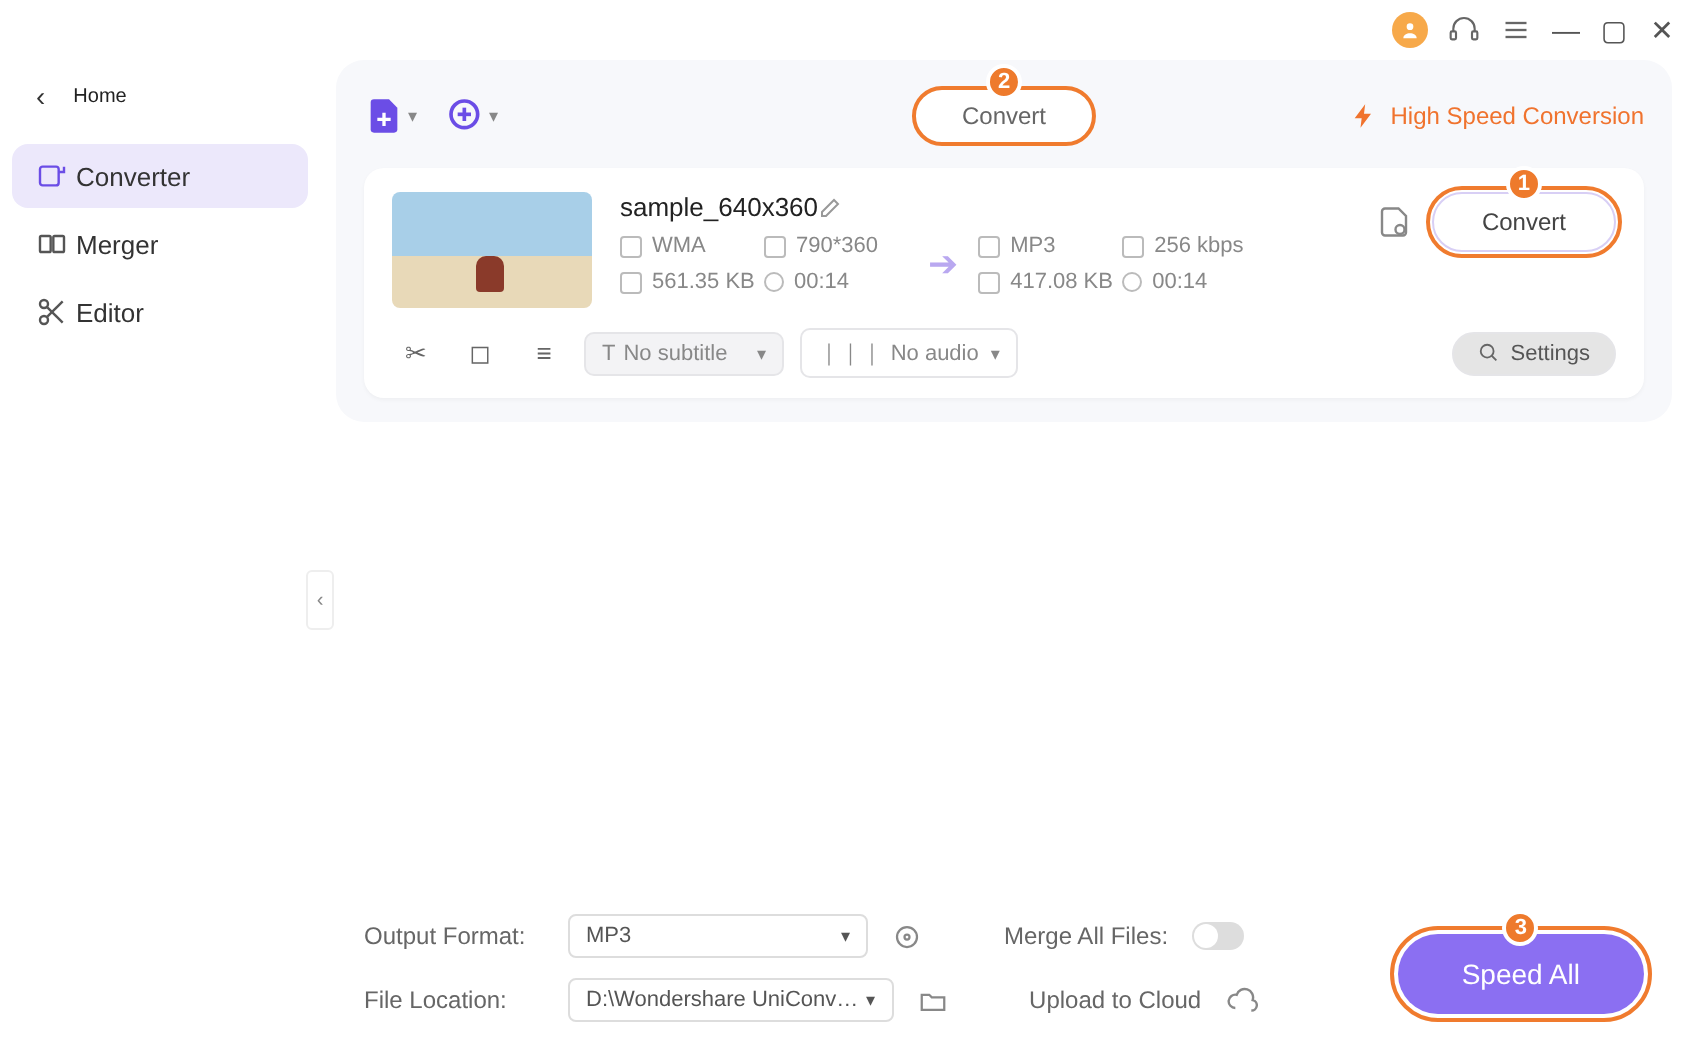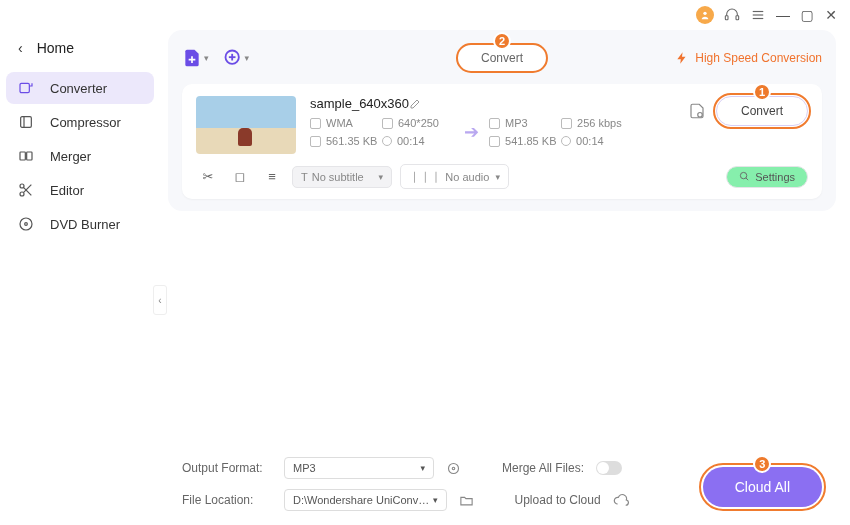--- a/index.html
+++ b/index.html
@@ -10,23 +10,23 @@
 .titlebar .avatar { width: 18px; height: 18px; border-radius: 50%; background: #f7a94a; display:flex; align-items:center; justify-content:center; color:#fff; font-size:10px;}
 .titlebar .icn { width: 16px; height: 16px; color: #555; display:flex; align-items:center; justify-content:center; }
 .titlebar .win { font-size: 14px; color:#555; cursor:default; width:14px; text-align:center;}
 
 .app { display: flex; height: calc(100% - 30px); }
 
 
 .sidebar { width: 160px; padding: 6px 6px 6px 6px; position:relative;}
 .home-row { display:flex; align-items:center; gap:14px; padding: 4px 8px 16px 12px; }
 .home-row .back { font-size:14px; color:#333;}
-.home-row .label { font-size: 14px; color:#222; }
+.home-row .label { font-size: 10px; color:#222; }
 .nav { list-style:none; display:flex; flex-direction:column; gap:2px;}
-.nav li { display:flex; align-items:center; gap:16px; padding:8px 12px; border-radius:8px; font-size:13px; color:#333; cursor:pointer;}
+.nav li { display:flex; align-items:center; gap:4px; padding:8px 12px; border-radius:8px; font-size:13px; color:#333; cursor:pointer;}
 .nav li.active { background:#ece8fb; }
 .nav .icn { width:16px; height:16px; display:flex; align-items:center; justify-content:center; color:#555;}
 .nav li.active .icn { color:#6b4de6;}
 .collapse { position:absolute; right:-7px; top:255px; width:14px; height:30px; background:#fff; border:1px solid #eee; border-radius:3px; display:flex; align-items:center; justify-content:center; font-size:10px; color:#888;}
 
 
 .main { flex:1; padding:0 14px 0 8px; display:flex; flex-direction:column; }
 .panel { background:#f7f8fb; border-radius:14px; padding:12px 14px; flex:0 0 auto;}
 .panel-head { display:flex; align-items:center; gap:14px; position:relative; height:32px;}
 .addbtn { display:flex; align-items:center; gap:2px; color:#6b4de6;}
@@ -56,21 +56,21 @@
 .arrow { margin:0 10px; color:#b9a8f0; font-size:18px;}
 .card-actions { display:flex; align-items:center; gap:10px;}
 .gearfile { color:#888; }
 .convert-btn { border:1px solid #d8cff5; background:#fff; color:#444; padding:7px 24px; border-radius:18px; font-size:12px; outline:2px solid #f07b2e; outline-offset:1px; position:relative; cursor:pointer;}
 
 .card-tools { display:flex; align-items:center; gap:8px; margin-top:10px;}
 .tbtn { width:24px; height:24px; display:flex; align-items:center; justify-content:center; color:#666; border-radius:4px; cursor:pointer; font-size:13px;}
 .sel { display:flex; align-items:center; gap:6px; background:#f3f3f5; border:1px solid #e5e5e8; border-radius:5px; padding:4px 8px; font-size:11px; color:#888; min-width:100px; justify-content:space-between; cursor:pointer;}
 .sel.white { background:#fff;}
 .sel .caret { font-size:9px;}
-.settings-btn { margin-left:auto; display:flex; align-items:center; gap:5px; background:#86efac; border:1px solid #e5e5e8; border-radius:14px; padding:4px 12px; font-size:11px; color:#555; cursor:pointer;}
+.settings-btn { margin-left:auto; display:flex; align-items:center; gap:5px; background:#e5e5e5; border:1px solid #e5e5e8; border-radius:14px; padding:4px 12px; font-size:11px; color:#555; cursor:pointer;}
 
 
 .footer { margin-top:auto; padding:10px 14px 14px 14px; display:flex; flex-direction:column; gap:10px; font-size:12px; color:#555; position:relative;}
 .frow { display:flex; align-items:center; gap:12px;}
 .flabel { width:90px; color:#666; font-size:12px;}
 .fsel { display:flex; align-items:center; justify-content:space-between; border:1px solid #ddd; border-radius:4px; padding:4px 8px; min-width:150px; font-size:11px; background:#fff; cursor:pointer;}
 .fsel.wide { min-width:160px;}
 .ficn { color:#888; width:16px;}
 .toggle { width:26px; height:14px; background:#ddd; border-radius:8px; position:relative;}
 .toggle::after { content:""; position:absolute; left:1px; top:1px; width:12px; height:12px; background:#fff; border-radius:50%;}
@@ -122,54 +122,36 @@
             <svg width="16" height="16" viewBox="0 0 24 24" fill="none" stroke="currentColor" stroke-width="1.8">
               <rect x="3" y="5" width="14" height="14" rx="2"></rect>
               <polyline points="17 9 21 9 21 5"></polyline>
             </svg>
           </span>
         <span>Converter</span>
       </li>
       <li>
         <span class="icn">
             <svg width="16" height="16" viewBox="0 0 24 24" fill="none" stroke="currentColor" stroke-width="1.8">
-              <rect x="4" y="4" width="16" height="16" rx="2"></rect>
-              <line x1="9" y1="4" x2="9" y2="20"></line>
-            </svg>
-          </span>
-        <span>Compressor</span>
-      </li>
-      <li>
-        <span class="icn">
-            <svg width="16" height="16" viewBox="0 0 24 24" fill="none" stroke="currentColor" stroke-width="1.8">
               <rect x="3" y="6" width="8" height="12" rx="1"></rect>
               <rect x="13" y="6" width="8" height="12" rx="1"></rect>
             </svg>
           </span>
         <span>Merger</span>
       </li>
       <li>
         <span class="icn">
             <svg width="16" height="16" viewBox="0 0 24 24" fill="none" stroke="currentColor" stroke-width="1.8">
               <circle cx="6" cy="6" r="3"></circle>
               <circle cx="6" cy="18" r="3"></circle>
               <line x1="20" y1="4" x2="8.5" y2="15.5"></line>
               <line x1="20" y1="20" x2="8.5" y2="8.5"></line>
             </svg>
           </span>
         <span>Editor</span>
-      </li>
-      <li>
-        <span class="icn">
-            <svg width="16" height="16" viewBox="0 0 24 24" fill="none" stroke="currentColor" stroke-width="1.8">
-              <circle cx="12" cy="12" r="9"></circle>
-              <circle cx="12" cy="12" r="2"></circle>
-            </svg>
-          </span>
-        <span>DVD Burner</span>
       </li>
     </ul>
     <div class="collapse">‹</div>
   </div>
 
   <div class="main">
     <div class="panel">
       <div class="panel-head">
         <div class="addbtn">
           <svg viewBox="0 0 24 24" fill="#6b4de6">
@@ -221,36 +203,36 @@
                     <span>WMA</span>
                   </div>
                 <div class="cell">
                     <span class="mi"></span>
                     <span>561.35 KB</span>
                   </div>
               </div>
               <div class="col">
                 <div class="cell">
                     <span class="mi"></span>
-                    <span>640*250</span>
+                    <span>790*360</span>
                   </div>
                 <div class="cell">
                     <span class="clock"></span>
                     <span>00:14</span>
                   </div>
               </div>
               <div class="arrow">➔</div>
               <div class="col">
                 <div class="cell">
                     <span class="mi"></span>
                     <span>MP3</span>
                   </div>
                 <div class="cell">
                     <span class="mi"></span>
-                    <span>541.85 KB</span>
+                    <span>417.08 KB</span>
                   </div>
               </div>
               <div class="col">
                 <div class="cell">
                     <span class="mi"></span>
                     <span>256 kbps</span>
                   </div>
                 <div class="cell">
                     <span class="clock"></span>
                     <span>00:14</span>
@@ -334,18 +316,18 @@
         <span class="flabel" style="width:auto">Upload to Cloud</span>
         <span class="ficn">
             <svg width="16" height="16" viewBox="0 0 24 24" fill="none" stroke="#888" stroke-width="1.8">
               <path d="M7 18a5 5 0 1 1 1-9.9A6 6 0 0 1 20 12a4 4 0 0 1-1 7.9"></path>
             </svg>
           </span>
       </div>
       <div class="startall-wrap" style="position:absolute; right:14px; bottom:18px;">
         <div class="badge3">3</div>
         <button class="startall" style="position:static">
-          <span>Cloud All</span>
+          <span>Speed All</span>
         </button>
       </div>
     </div>
   </div>
 </div>
 
 </body></html>

